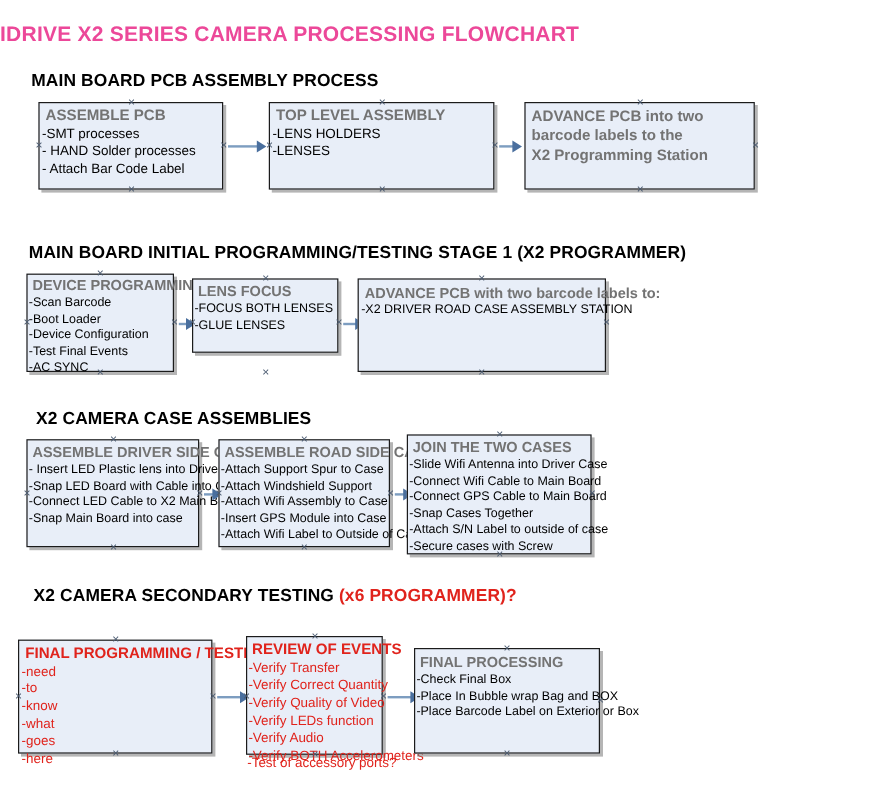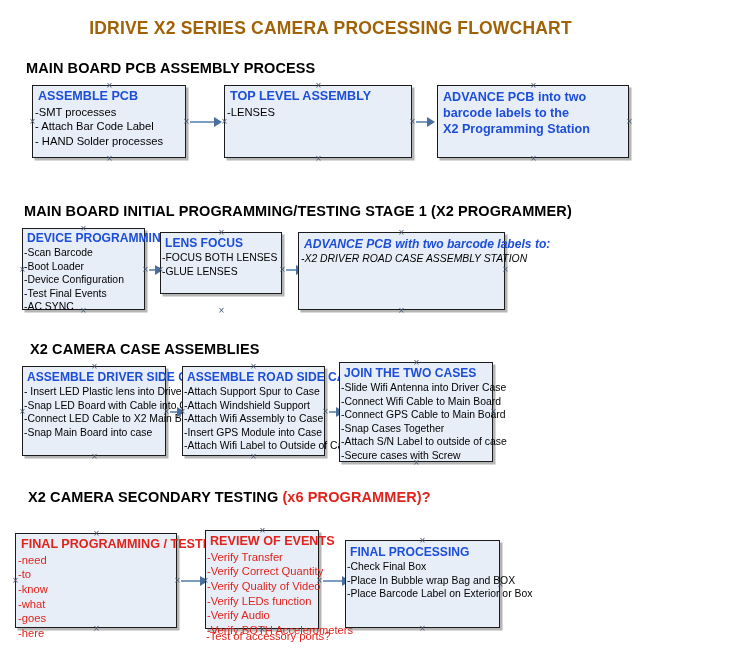--- a/index.html
+++ b/index.html
@@ -6,38 +6,38 @@
   body{
     width:747px;height:662px;background:#ffffff;
     font-family:"Liberation Sans","DejaVu Sans",sans-serif;
     position:relative;overflow:hidden;
     -webkit-font-smoothing:antialiased;
   }
   .canvas{position:absolute;left:0;top:0;width:747px;height:662px;}
 
   
   .doc-title{
-    position:absolute;left:0;top:18px;width:661px;text-align:center;
-    font-size:17.5px;font-weight:bold;color:#a16207;letter-spacing:.2px;
+    position:absolute;left:0;top:18px;width:661px;text-align:left;
+    font-size:17.5px;font-weight:bold;color:#ec4899;letter-spacing:.2px;
   }
   .section-head{
     position:absolute;font-size:14.5px;font-weight:bold;color:#000;
     white-space:nowrap;letter-spacing:.1px;
   }
   .section-head .accent{color:#e0231c;}
 
   
   .box{
     position:absolute;box-sizing:border-box;
     background:#e8eef8;border:1.4px solid #1b1b1b;
     box-shadow:2.5px 2.5px 0 rgba(120,120,120,.55);
   }
   .box .inner{position:absolute;left:5px;top:2px;right:2px;}
   .btitle{
-    font-size:12.6px;font-weight:bold;color:#1d4ed8;line-height:1.26;
+    font-size:12.6px;font-weight:bold;color:#737373;line-height:1.26;
     white-space:nowrap;
   }
   .btitle.red{color:#e0231c;}
   .bline{
     font-size:11.2px;color:#000;line-height:1.30;white-space:nowrap;
     margin-left:-3px;
   }
   .bline.red{color:#e0231c;}
   .btitle.sm{font-size:12.1px;}
   .bline.sm{font-size:10.4px;}
@@ -68,35 +68,36 @@
 <div class="canvas">
 
   <div class="doc-title">IDRIVE X2  SERIES CAMERA PROCESSING FLOWCHART</div>
 
   <div class="section-head" style="left:26px;top:60px;">MAIN BOARD PCB ASSEMBLY PROCESS</div>
 
   <div class="box" style="left:32px;top:85px;width:154px;height:73px;">
     <div class="inner" style="top:3px;">
       <div class="btitle">ASSEMBLE PCB</div>
       <div class="bline">-SMT processes</div>
+      <div class="bline">- HAND Solder processes</div>
       <div class="bline">- Attach Bar Code Label</div>
-      <div class="bline">- HAND Solder processes</div>
     </div>
   </div>
   <span class="xh" style="left:105px;top:81px;"></span>
   <span class="xh" style="left:105px;top:154px;"></span>
   <span class="xh" style="left:28px;top:117px;"></span>
   <span class="xh" style="left:182px;top:117px;"></span>
 
   <div class="conn" style="left:190px;top:121px;width:26px;"></div>
   <div class="arrowhead" style="left:214px;top:117px;"></div>
 
   <div class="box" style="left:224px;top:85px;width:188px;height:73px;">
     <div class="inner" style="top:3px;">
       <div class="btitle">TOP LEVEL ASSEMBLY</div>
+      <div class="bline">-LENS HOLDERS</div>
       <div class="bline">-LENSES</div>
     </div>
   </div>
   <span class="xh" style="left:314px;top:81px;"></span>
   <span class="xh" style="left:314px;top:154px;"></span>
   <span class="xh" style="left:220px;top:117px;"></span>
   <span class="xh" style="left:408px;top:117px;"></span>
 
   <div class="conn" style="left:416px;top:121px;width:13px;"></div>
   <div class="arrowhead" style="left:427px;top:117px;"></div>
@@ -140,21 +141,21 @@
     </div>
   </div>
   <span class="xh" style="left:217px;top:228px;"></span>
   <span class="xh" style="left:217px;top:306px;"></span>
   <span class="xh" style="left:156px;top:265px;"></span>
   <span class="xh" style="left:278px;top:265px;"></span>
 
   <div class="conn" style="left:286px;top:269px;width:13px;"></div>
   <div class="arrowhead" style="left:296px;top:265px;"></div>
 
-  <div class="box" style="left:298px;top:232px;width:207px;height:78px;font-style:italic;">
+  <div class="box" style="left:298px;top:232px;width:207px;height:78px;">
     <div class="inner" style="top:4px;left:5px;">
       <div class="btitle sm">ADVANCE PCB with two barcode labels to:</div>
       <div class="bline sm">-X2 DRIVER  ROAD  CASE  ASSEMBLY STATION</div>
     </div>
   </div>
   <span class="xh" style="left:397px;top:228px;"></span>
   <span class="xh" style="left:397px;top:306px;"></span>
   <span class="xh" style="left:501px;top:265px;"></span>
 
   <div class="section-head" style="left:30px;top:341px;">X2 CAMERA CASE ASSEMBLIES</div>

